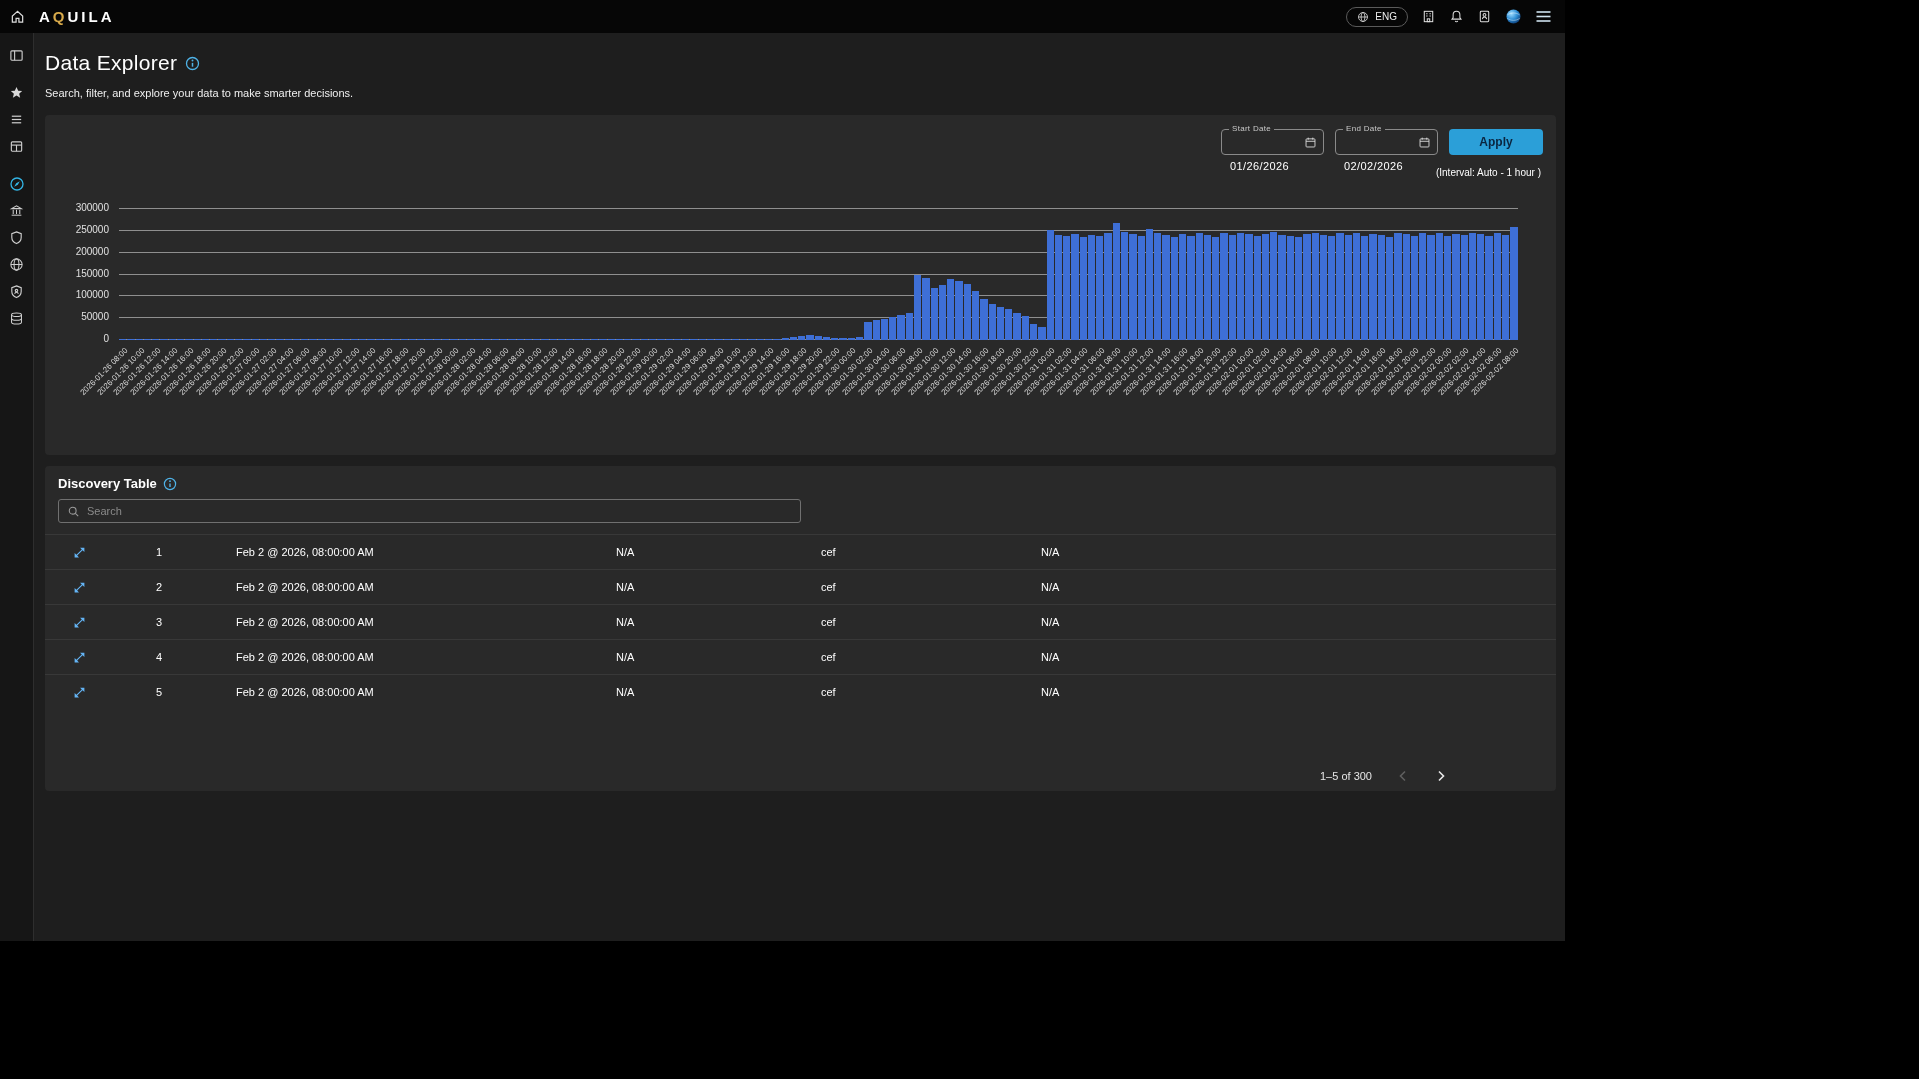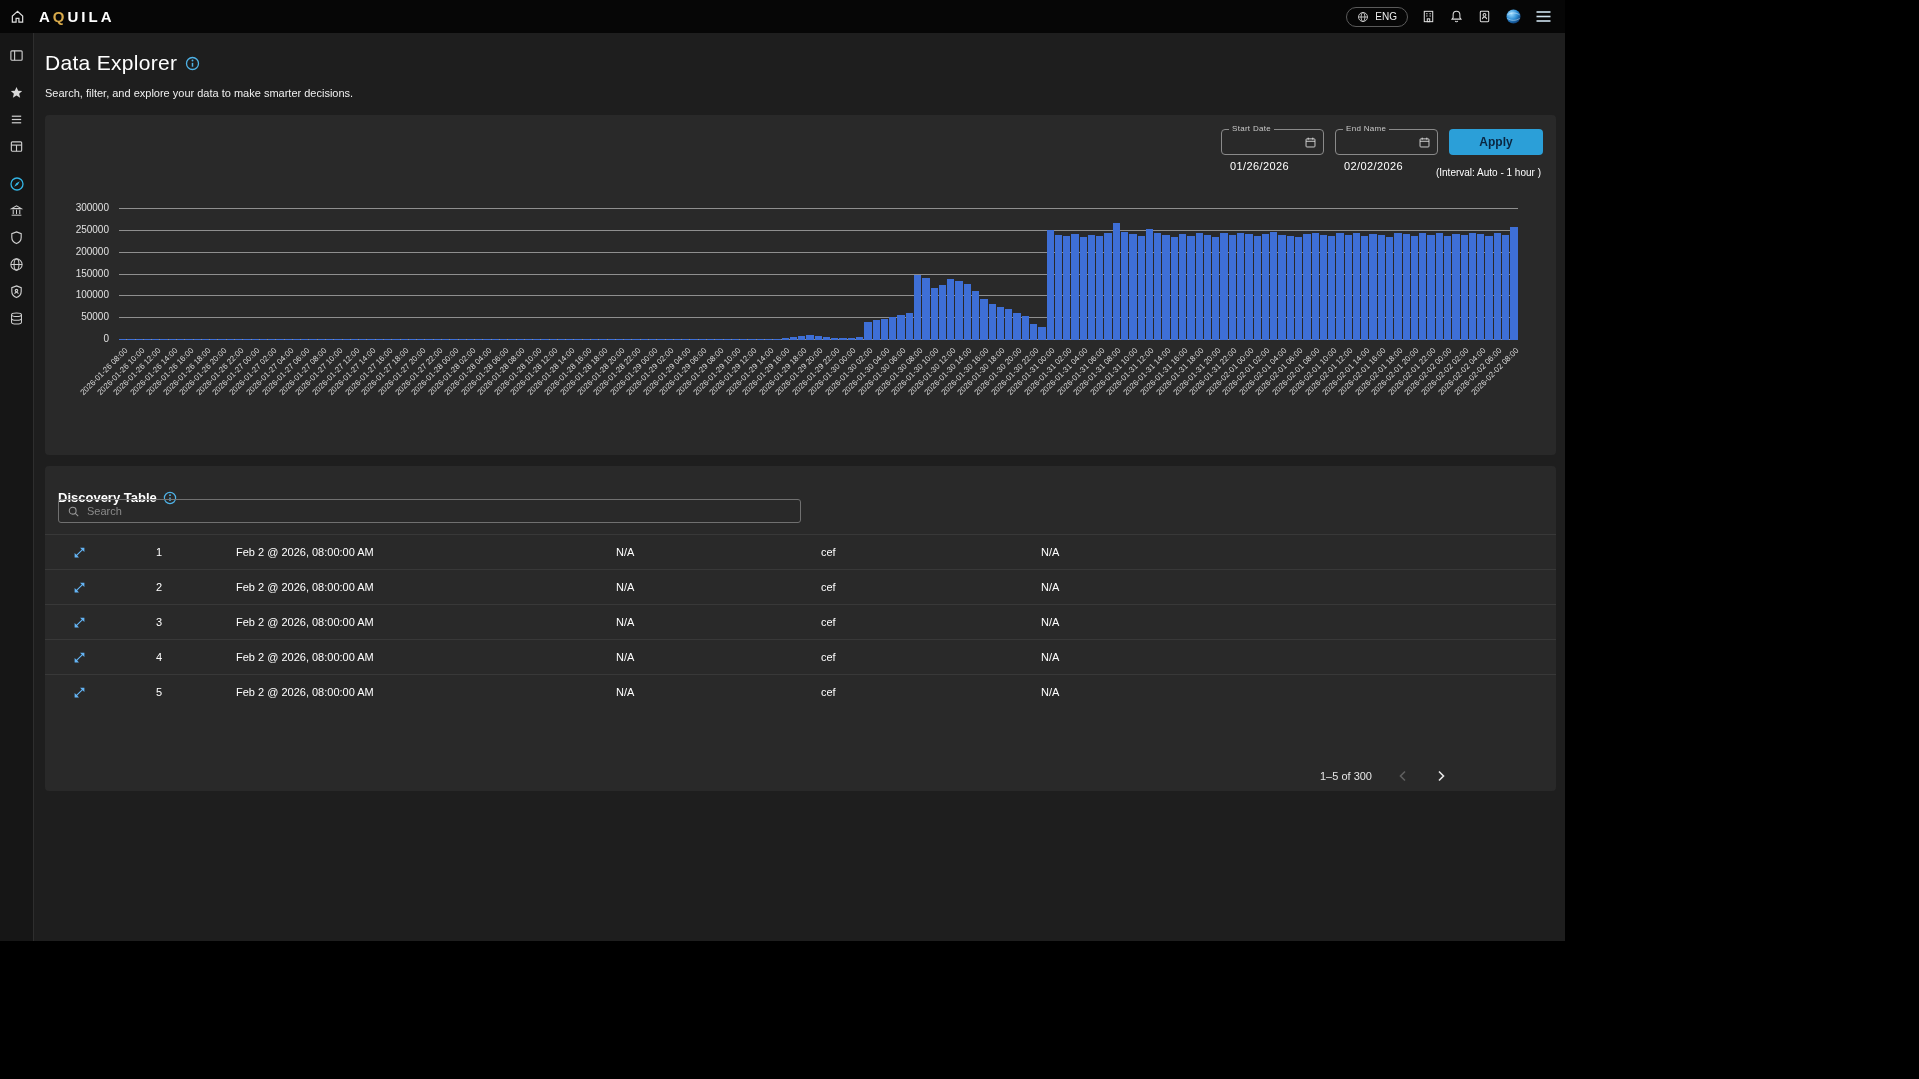--- a/index.html
+++ b/index.html
@@ -48,21 +48,21 @@
   .ylabel { position:absolute; right:calc(100% + 10px); font-size:10px; line-height:10px; color:#e0e0e0; white-space:nowrap; }
   .bars { position:absolute; left:0; bottom:0; width:100%; height:100%; display:flex; align-items:flex-end; gap:1px; }
   .bar { flex:1; min-height:1px; }
   .xticks { position:absolute; left:0; top:100%; width:100%; height:86px; }
   .xtick { position:absolute; top:6px; width:0; }
   .xtick span { position:absolute; right:0; top:0; transform:rotate(-45deg); transform-origin:100% 0;
                 font-size:8px; color:#d9d9d9; white-space:nowrap; }
 
   
   .table-panel { position:absolute; left:11px; top:433px; width:1511px; height:325px; background:#292929; border-radius:4px; }
-  .table-title-row { position:absolute; left:13px; top:24px; display:flex; align-items:center; gap:6px; }
+  .table-title-row { position:absolute; left:13px; top:10px; display:flex; align-items:center; gap:6px; }
   .table-title { color:#fff; font-size:13px; font-weight:700; }
   .search-box { position:absolute; left:13px; top:33px; width:743px; height:24px; border:1px solid #707070;
                 border-radius:3px; display:flex; align-items:center; gap:7px; padding:0 8px; }
   .search-input { flex:1; background:transparent; border:none; outline:none; color:#eee; font-size:11px;
                   font-family:"Liberation Sans",sans-serif; }
   .search-input::placeholder { color:#8a8a8a; }
 
   .tbl { position:absolute; left:0; top:68px; width:100%; }
   .trow, .thead { display:grid; grid-template-columns:78px 95px 380px 205px 220px 170px 1fr;
                   padding-left:13px; align-items:center; }
@@ -275,21 +275,21 @@
                 <g fill="none" stroke="#ddd" stroke-width="1.1">
                   <rect x="2.5" y="3.5" width="11" height="10" rx="1"></rect>
                   <line x1="2.5" y1="6.5" x2="13.5" y2="6.5"></line>
                   <line x1="5.2" y1="2" x2="5.2" y2="4.5"></line>
                   <line x1="10.8" y1="2" x2="10.8" y2="4.5"></line>
                 </g>
               </svg>
           </span>
         </div>
         <div class="date-field">
-          <span class="date-label">End Name</span>
+          <span class="date-label">End Date</span>
           <input class="date-value" value="02/02/2026" style="">
           <span>
             <svg width="13" height="13" viewBox="0 0 16 16">
                 <g fill="none" stroke="#ddd" stroke-width="1.1">
                   <rect x="2.5" y="3.5" width="11" height="10" rx="1"></rect>
                   <line x1="2.5" y1="6.5" x2="13.5" y2="6.5"></line>
                   <line x1="5.2" y1="2" x2="5.2" y2="4.5"></line>
                   <line x1="10.8" y1="2" x2="10.8" y2="4.5"></line>
                 </g>
               </svg>

